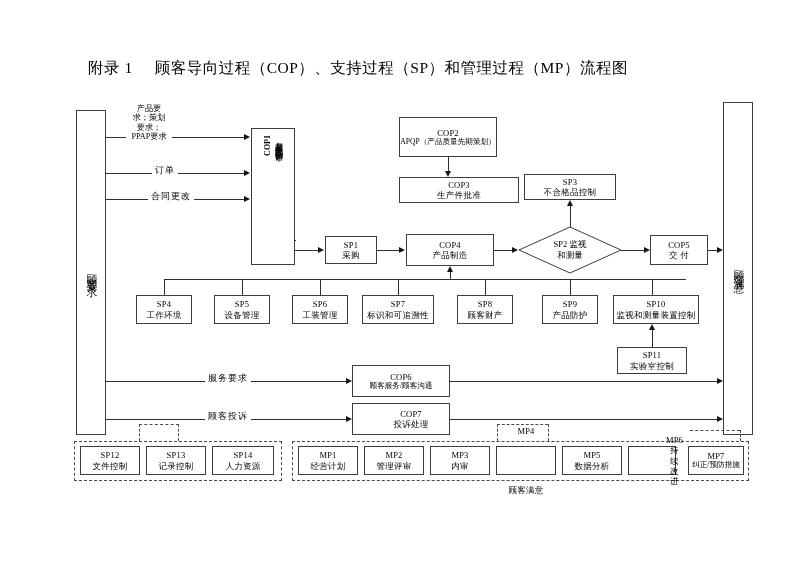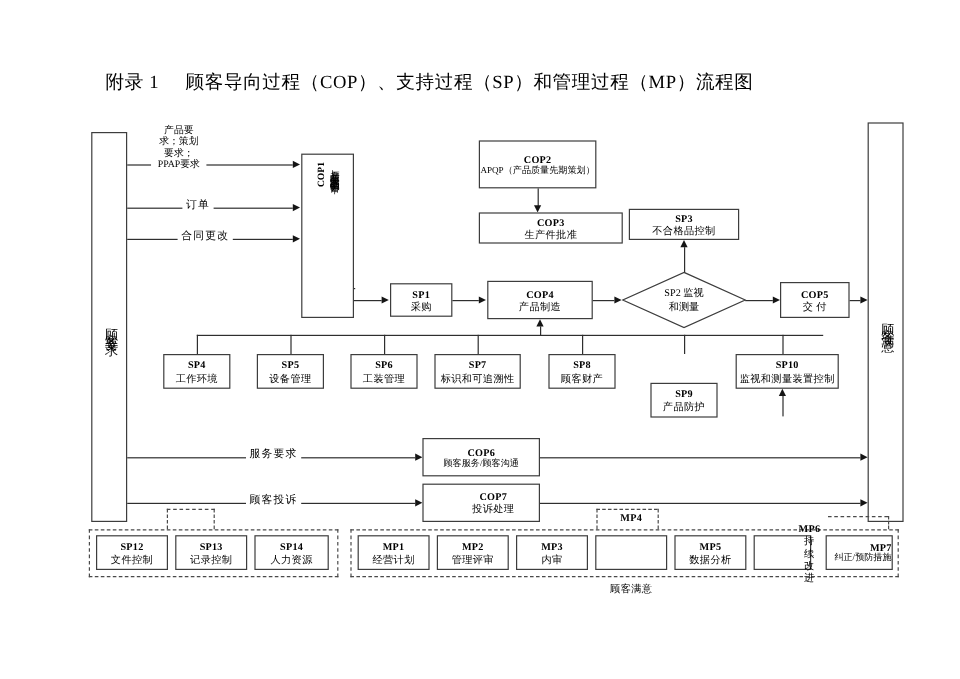--- a/index.html
+++ b/index.html
@@ -8,21 +8,21 @@
   #canvas{position:absolute;left:0;top:0;width:800px;height:566px;overflow:hidden;}
 
   .title{position:absolute;left:88px;top:58px;width:640px;font-size:15.5px;
          letter-spacing:.5px;white-space:nowrap;}
   .title .t-num{margin-right:22px;}
 
   
   .box{position:absolute;border:1px solid #3d3d3d;background:#fff;
        display:flex;flex-direction:column;align-items:center;justify-content:center;
        text-align:center;line-height:1.18;box-sizing:border-box;}
-  .box .code{font-size:8.5px;font-weight:bold;letter-spacing:.2px;}
+  .box .code{font-size:8.5px;font-weight:normal;letter-spacing:.2px;}
   .box .cn{font-size:8.5px;letter-spacing:.3px;}
   .box .cn.sm{font-size:7.6px;letter-spacing:0px;}
 
   
   .vbox{position:absolute;border:1px solid #3d3d3d;background:#fff;
         display:flex;align-items:center;justify-content:center;box-sizing:border-box;}
   .vbox span{font-size:11px;line-height:1.45;writing-mode:vertical-rl;
              text-orientation:upright;letter-spacing:4px;}
 
   
@@ -187,32 +187,36 @@
     <span class="cn">工装管理</span>
   </div>
   <div class="box" style="left:362px;top:295px;width:72px;height:29px;">
     <span class="code">SP7</span>
     <span class="cn">标识和可追溯性</span>
   </div>
   <div class="box" style="left:457px;top:295px;width:56px;height:29px;">
     <span class="code">SP8</span>
     <span class="cn">顾客财产</span>
   </div>
-  <div class="box" style="left:542px;top:295px;width:56px;height:29px;margin-top:24px;">
+  <div class="box" style="left:542px;top:295px;width:56px;height:29px;">
     <span class="code">SP9</span>
     <span class="cn">产品防护</span>
   </div>
   <div class="box" style="left:613px;top:295px;width:86px;height:29px;">
     <span class="code">SP10</span>
     <span class="cn">监视和测量装置控制</span>
   </div>
 
   <div class="ln lnv" style="left:652px;top:330px;height:17px;"></div>
   <div class="arrow ar-u" style="left:648.5px;top:324px;"></div>
 
+  <div class="box" style="left:617px;top:347px;width:70px;height:27px;">
+    <span class="code">SP11</span>
+    <span class="cn">实验室控制</span>
+  </div>
 
   <div class="ln lnh" style="left:106px;top:381px;width:240px;"></div>
   <div class="arrow ar-r" style="left:346px;top:377.5px;"></div>
   <div class="flabel" style="left:205px;top:372px;">服务要求</div>
   <div class="box" style="left:352px;top:365px;width:98px;height:32px;">
     <span class="code">COP6</span>
     <span class="cn sm">顾客服务/顾客沟通</span>
   </div>
   <div class="ln lnh" style="left:450px;top:381px;width:267px;"></div>
   <div class="arrow ar-r" style="left:717px;top:377.5px;"></div>
@@ -269,18 +273,18 @@
     <span class="cn">顾客满意</span>
   </div>
   <div class="box" style="left:562px;top:446px;width:60px;height:29px;">
     <span class="code">MP5</span>
     <span class="cn">数据分析</span>
   </div>
   <div class="box" style="left:628px;top:446px;width:48px;height:29px;padding-left:45px;">
     <span class="code">MP6</span>
     <span class="cn">持续改进</span>
   </div>
-  <div class="box" style="left:688px;top:446px;width:56px;height:29px;align-items:flex-end;">
+  <div class="box" style="left:688px;top:446px;width:56px;height:29px;">
     <span class="code">MP7</span>
     <span class="cn sm">纠正/预防措施</span>
   </div>
 
 </div>
 
 </body></html>

